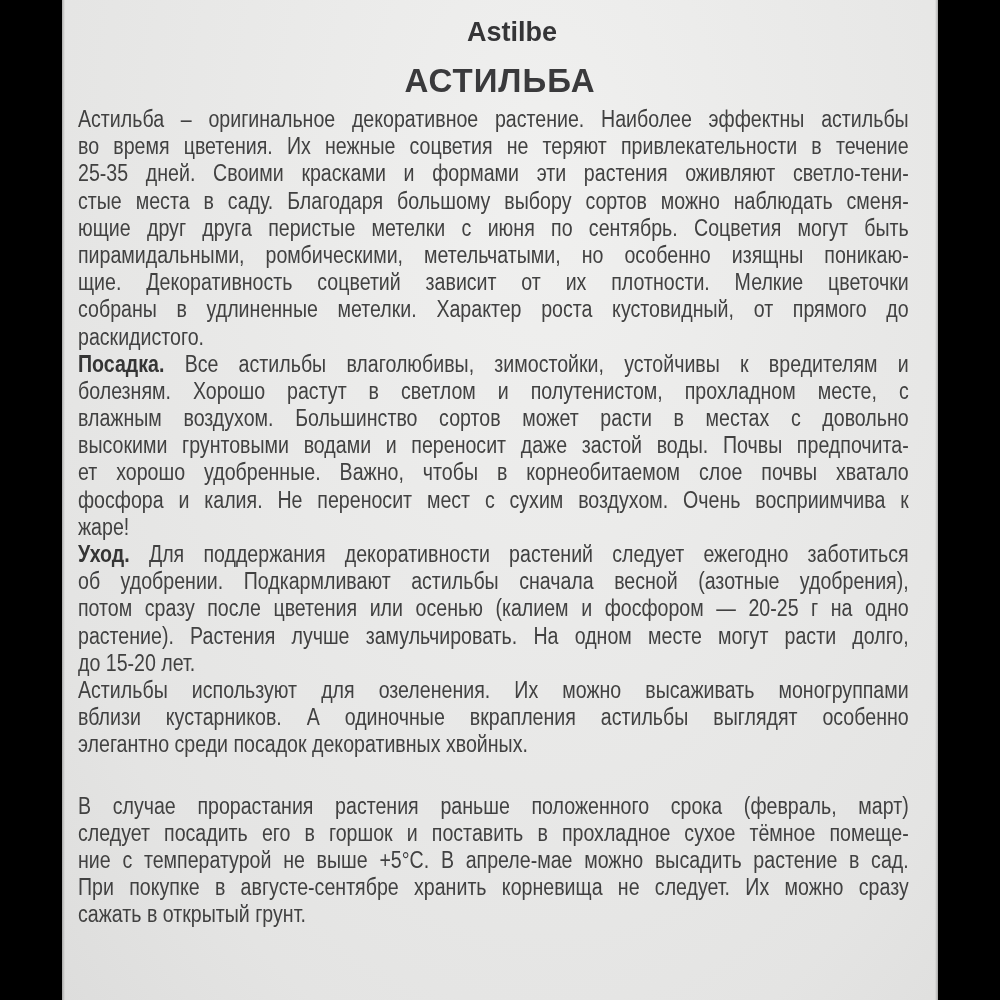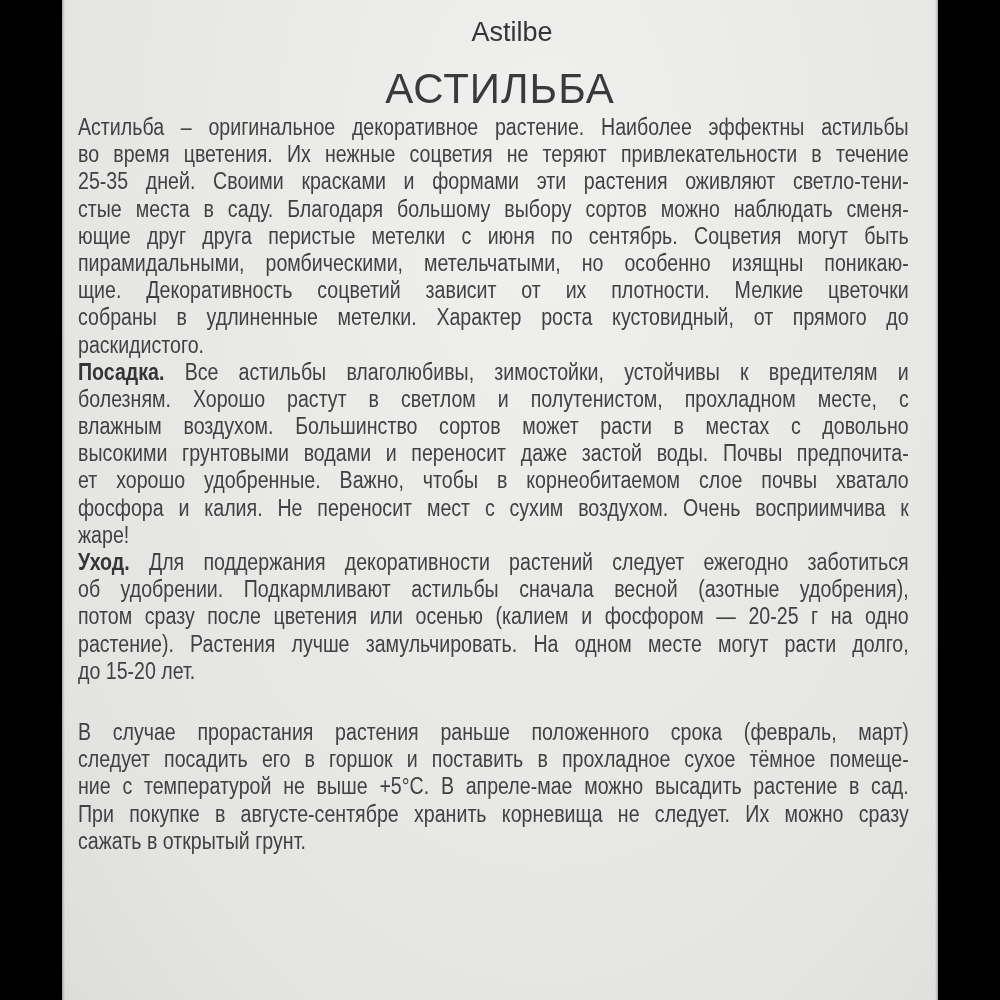--- a/index.html
+++ b/index.html
@@ -25,32 +25,32 @@
     height: 1000px;
     background: radial-gradient(ellipse at 55% 18%, #f0f0ef 0%, #e9e9e8 45%, #e4e4e3 78%, #dddddc 100%);
     color: #3e3e3e;
   }
   .header {
     text-align: center;
     padding-top: 16px;
   }
   .title-latin {
     font-size: 27px;
-    font-weight: normal;
+    font-weight: bold;
     color: #353537;
     line-height: 32px;
     padding-left: 24px;
   }
   .title-cyrillic {
-    font-size: 42px;
-    font-weight: normal;
+    font-size: 33px;
+    font-weight: bold;
     color: #3a3a3c;
     letter-spacing: 1px;
     line-height: 50px;
-    margin-top: 16px;
+    margin-top: 8px;
   }
   .doc-body {
     margin-left: 16px;
     width: 832px;
   }
   .paragraph { margin: 0; }
   .paragraph.gap { margin-top: 34px; }
   .line {
     width: 975px;
     transform: scaleX(0.852);
@@ -107,20 +107,25 @@
           <div class="line">фосфора и калия. Не переносит мест с сухим воздухом. Очень восприимчива к</div>
           <div class="line last">жаре!</div>
         </div>
         <div class="paragraph">
           <div class="line"><b>Уход.</b> Для поддержания декоративности растений следует ежегодно заботиться</div>
           <div class="line">об удобрении. Подкармливают астильбы сначала весной (азотные удобрения),</div>
           <div class="line">потом сразу после цветения или осенью (калием и фосфором — 20-25 г на одно</div>
           <div class="line">растение). Растения лучше замульчировать. На одном месте могут расти долго,</div>
           <div class="line last">до 15-20 лет.</div>
         </div>
+        <div class="paragraph">
+          <div class="line">Астильбы используют для озеленения. Их можно высаживать моногруппами</div>
+          <div class="line">вблизи кустарников. А одиночные вкрапления астильбы выглядят особенно</div>
+          <div class="line last">элегантно среди посадок декоративных хвойных.</div>
+        </div>
         <div class="paragraph gap">
           <div class="line">В случае прорастания растения раньше положенного срока (февраль, март)</div>
           <div class="line">следует посадить его в горшок и поставить в прохладное сухое тёмное помеще-</div>
           <div class="line">ние с температурой не выше +5°С. В апреле-мае можно высадить растение в сад.</div>
           <div class="line">При покупке в августе-сентябре хранить корневища не следует. Их можно сразу</div>
           <div class="line last">сажать в открытый грунт.</div>
         </div>
       </div>
   </div>
   <div class="edge-left"></div>

